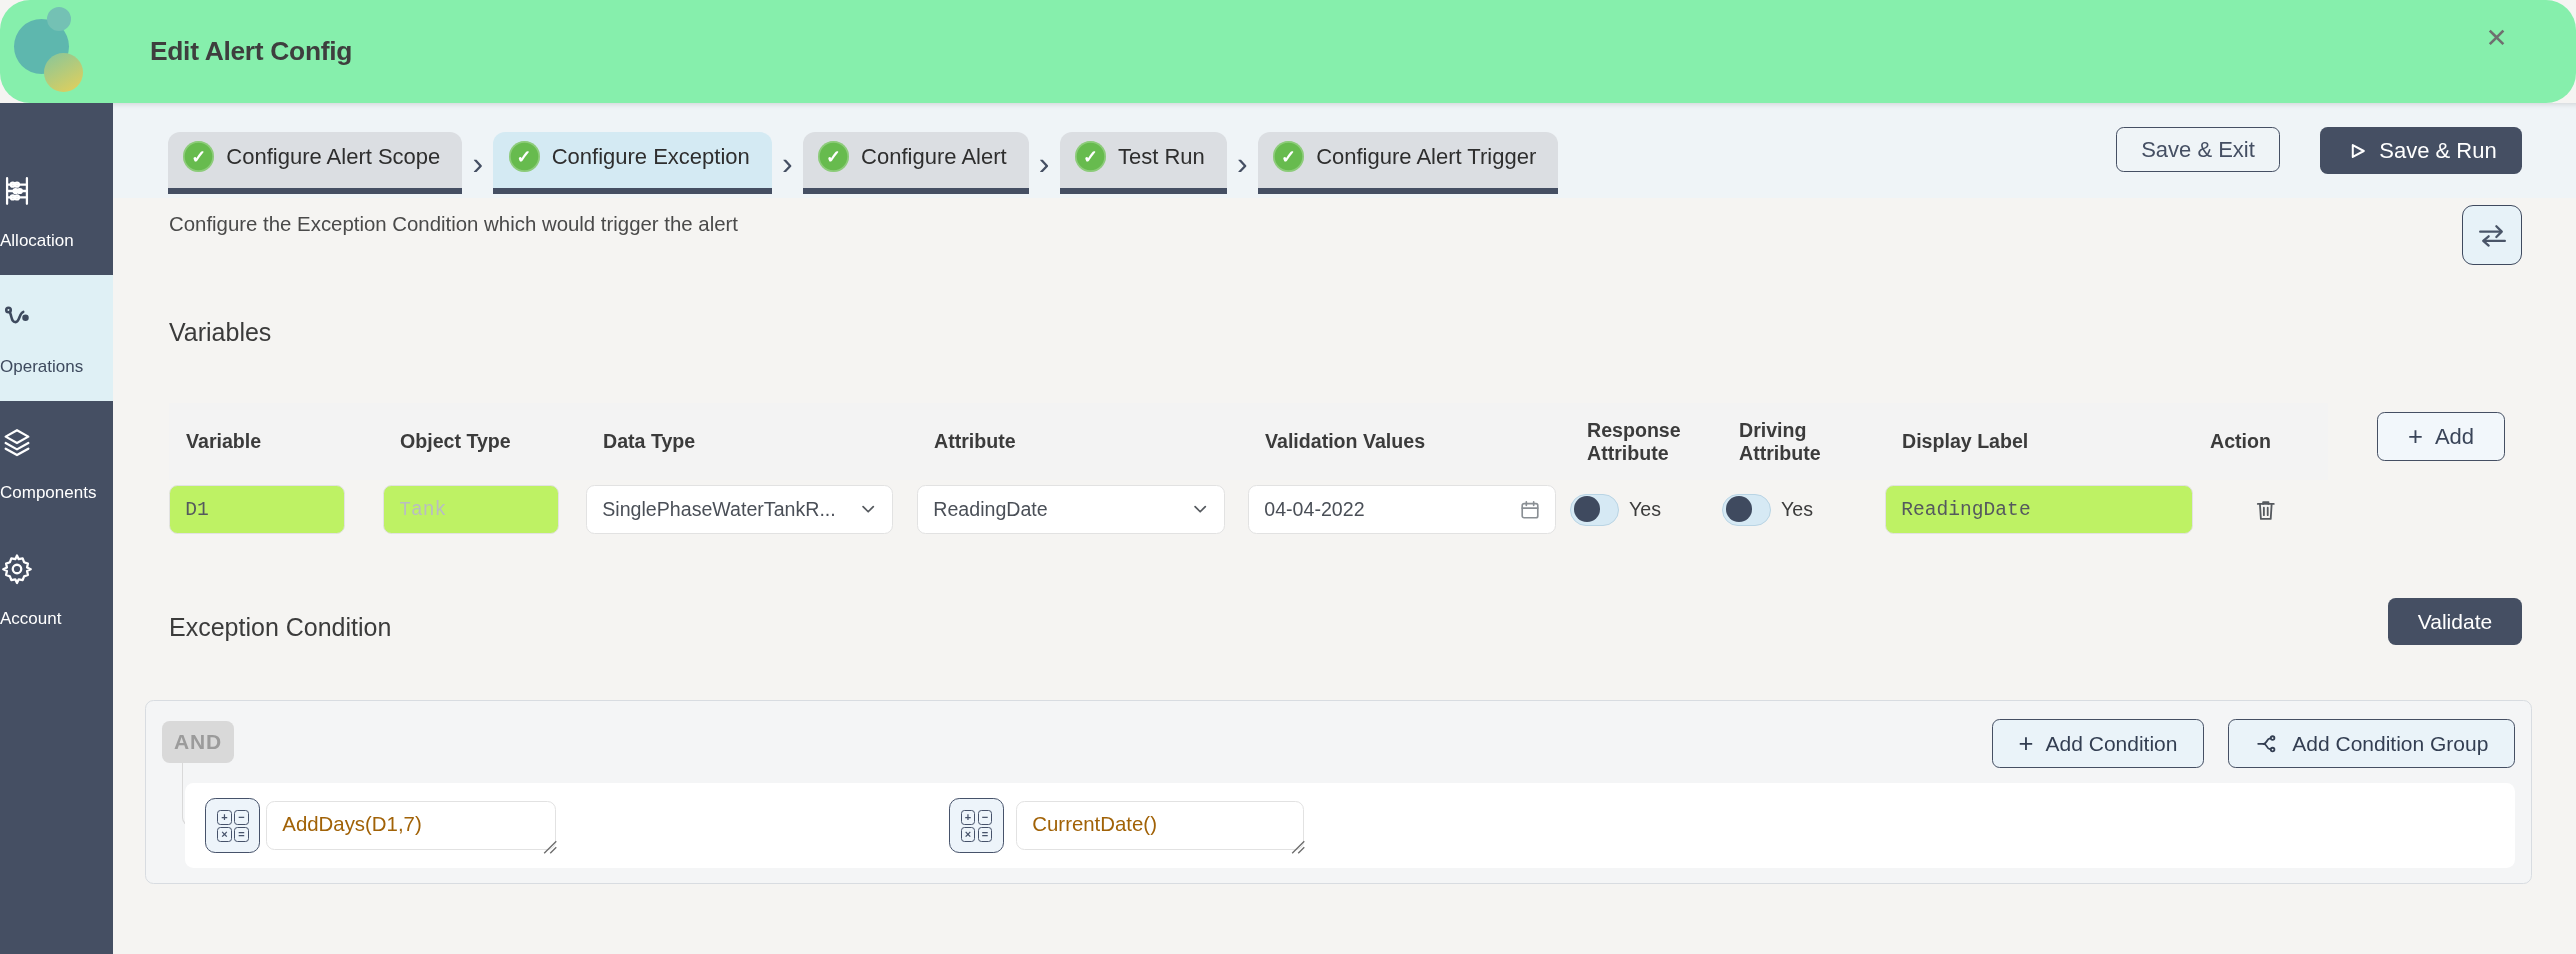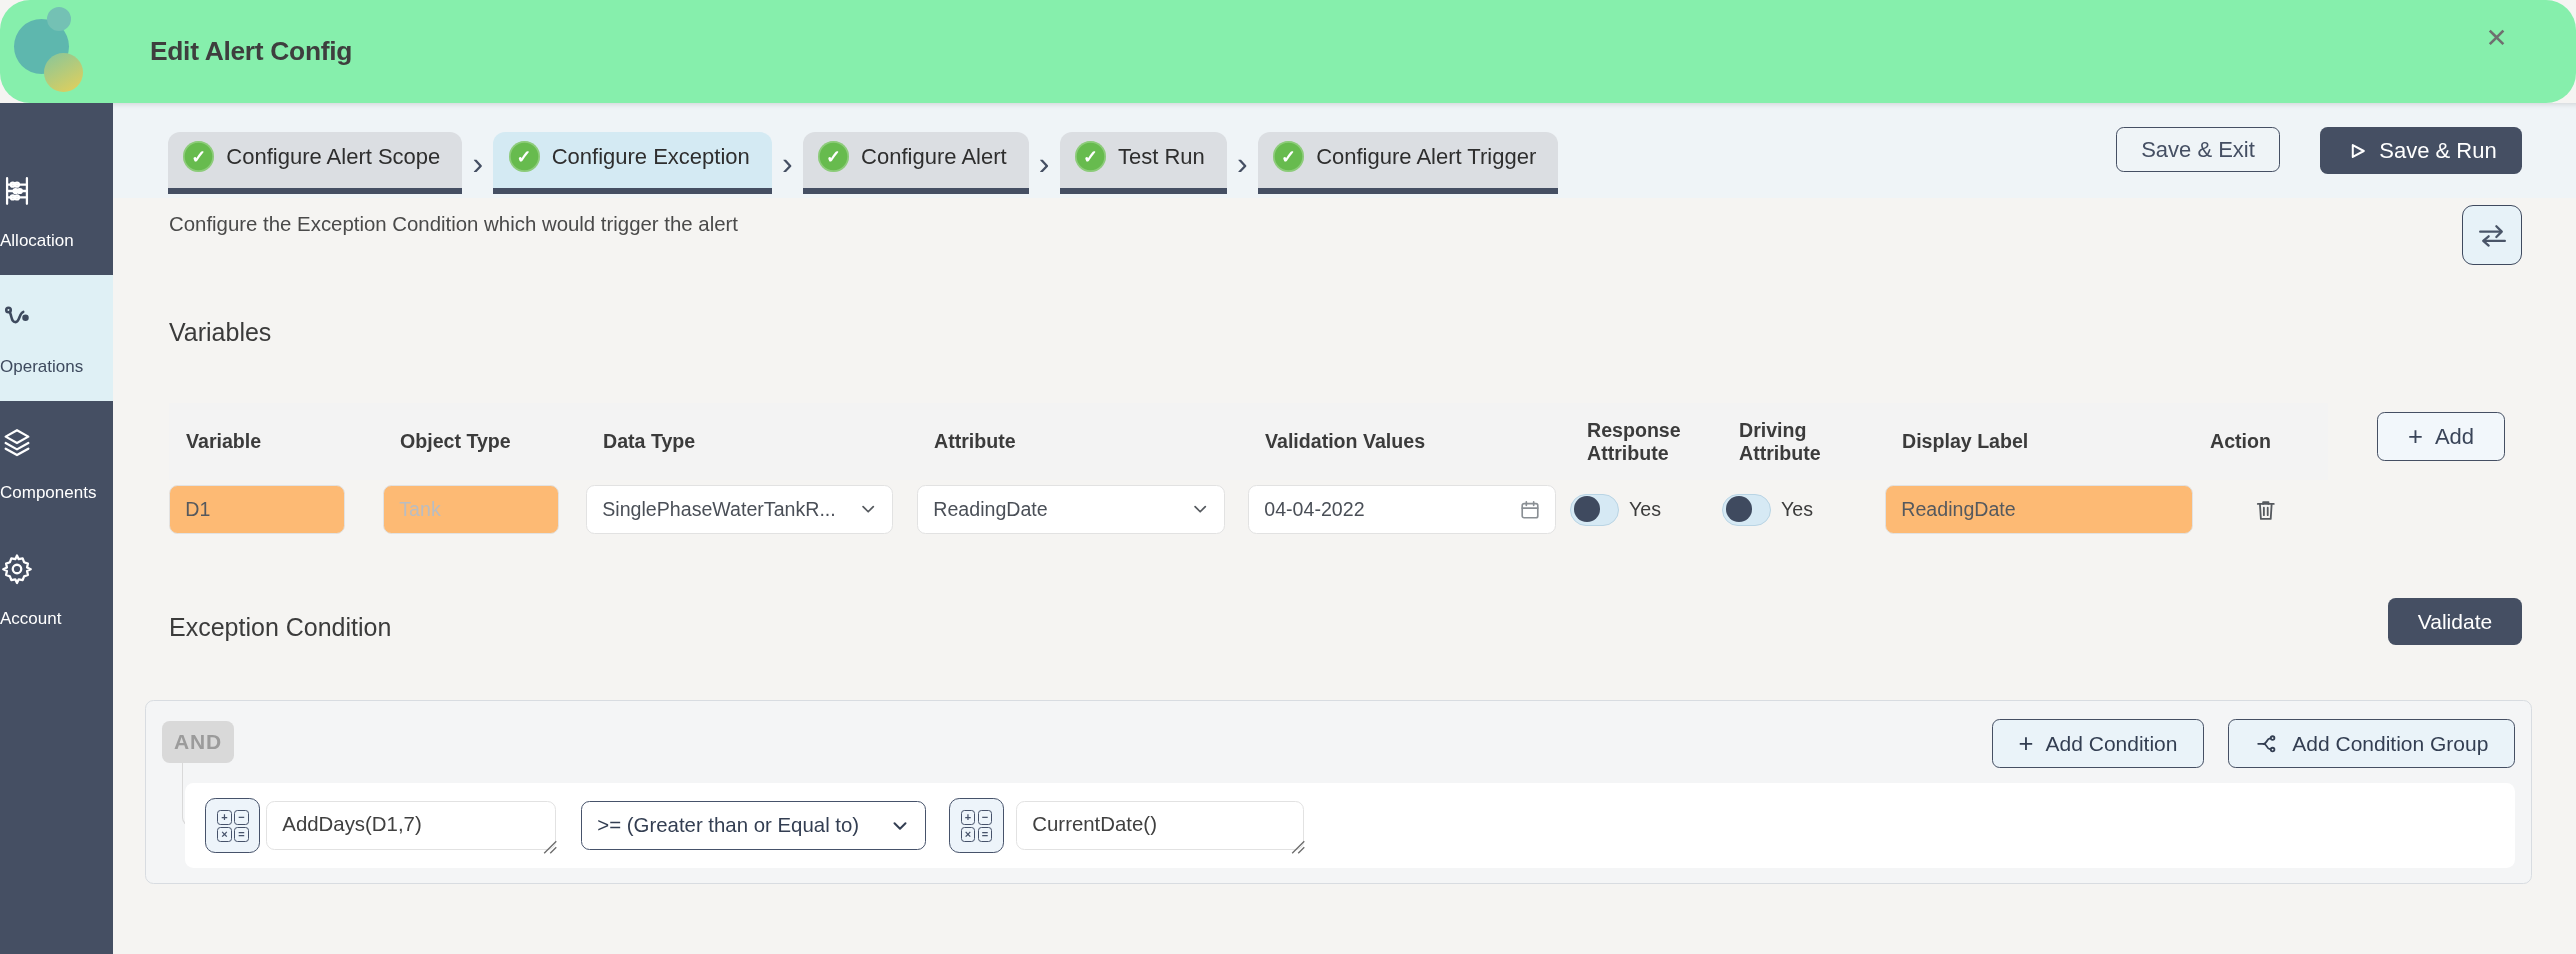--- a/index.html
+++ b/index.html
@@ -40,21 +40,21 @@
   .transfer-btn { position:absolute; right:54px; top:205px; width:60px; height:60px; background:#E7F2F8; border:1.7px solid #3F4A5F; border-radius:11px; display:flex; align-items:center; justify-content:center; cursor:pointer; }
 
   
   .section-h { position:absolute; font-size:25px; font-weight:500; color:#3B3B3B;margin-top:20px; }
 
   
   .var-grid { position:absolute; left:169px; display:grid; grid-template-columns:214px 203px 331px 331px 322px 152px 163px 308px 145px; }
   .var-head { top:403px; width:2159px; height:77px; background:#F3F3F3; align-items:center; }
   .var-head .hcell { font-size:19.6px; font-weight:700; color:#3B3B3B; padding-left:17px; line-height:1.15; }
   .var-row { top:485px; height:49px; align-items:center; }
-  .tfield { height:49px; background:#fdba74; border:0.9px solid #E2E2E2; border-radius:8.5px; font-size:19.6px; color:#55595E; padding:0 15.3px; width:176px; font-family:Liberation Sans, sans-serif; }
+  .tfield { height:49px; background:#bef264; border:0.9px solid #E2E2E2; border-radius:8.5px; font-size:19.6px; color:#55595E; padding:0 15.3px; width:176px; font-family:Liberation Mono, monospace; }
   .tfield::placeholder { color:#B9BDC2; }
   .sel { display:flex; align-items:center; justify-content:space-between; height:49px; background:#FFFFFF; border:0.9px solid #E2E2E2; border-radius:8.5px; font-size:19.6px; color:#4A4F57; padding:0 13.6px 0 15.3px; cursor:pointer; }
   .toggle-wrap { display:flex; align-items:center; gap:10px; }
   .toggle { position:relative; width:49px; height:32px; border-radius:16px; background:#D6E9F4; border:1.7px solid #B9D4E4; cursor:pointer; flex:0 0 auto; }
   .toggle .knob { position:absolute; left:3.4px; top:1.7px; width:25.6px; height:25.6px; border-radius:50%; background:#3F4A5F; }
   .toggle-lbl { font-size:19.6px; color:#3B3B3B; }
   .trash { width:145px; display:flex; justify-content:center; cursor:pointer; }
   .add-btn { position:absolute; right:71px; top:412px; width:128px; height:49px; background:#F2F7FB; border:1.7px solid #454F63; border-radius:7.7px; color:#3A4559; }
   .add-btn .plus { font-size:25.6px; font-weight:400; }
 
@@ -62,21 +62,21 @@
   .validate-btn { position:absolute; right:54px; top:598px; width:134px; height:47px; font-size:21px; }
   .cond-panel { position:absolute; left:145px; top:700px; width:2387px; height:184px; background:#F4F5F6; border:1.7px solid #D8DCE1; border-radius:8.5px; }
   .and-chip { position:absolute; left:16px; top:20.4px; width:72px; height:42px; background:#D9D9D9; border-radius:7.7px; display:flex; align-items:center; justify-content:center; font-size:21px; font-weight:700; color:#9B9B9B; letter-spacing:0.9px; cursor:pointer; }
   .connector { position:absolute; left:36px; top:62px; width:25.6px; height:63px; border-left:1.7px solid #D9D9D9; border-bottom:1.7px solid #D9D9D9; border-bottom-left-radius:8.5px; }
   .panel-actions { position:absolute; right:16px; top:18px; display:flex; gap:24px; }
   .cond-action-btn { height:49px; background:#EAF3F9; border:1.7px solid #454F63; border-radius:7.7px; color:#333E52; padding:0 25.6px; font-size:21px; }
   .cond-card { position:absolute; left:39px; top:82px; width:2330px; height:85px; background:#FFFFFF; border-radius:8.5px; }
   .calc-btn { position:absolute; top:15.3px; width:55px; height:55px; background:#EDF4FA; border:1.7px solid #46526A; border-radius:10.2px; display:flex; align-items:center; justify-content:center; cursor:pointer; }
   .calc-grid { display:grid; grid-template-columns:14.5px 14.5px; grid-template-rows:14.5px 14.5px; gap:2.6px; }
   .calc-grid span { border:1.3px solid #46526A; border-radius:3.4px; display:flex; align-items:center; justify-content:center; font-size:11px; font-weight:700; color:#46526A; }
-  .expr { position:absolute; top:18px; height:49px; background:#FFFFFF; border:0.9px solid #E2E2E2; border-radius:8.5px; font-size:20.4px; color:#404040; padding:11px 15.3px; resize:none; overflow:hidden; font-family:"Liberation Sans",sans-serif; }
+  .expr { position:absolute; top:18px; height:49px; background:#FFFFFF; border:0.9px solid #E2E2E2; border-radius:8.5px; font-size:20.4px; color:#a16207; padding:11px 15.3px; resize:none; overflow:hidden; font-family:"Liberation Sans",sans-serif; }
   .resize-handle { position:absolute; pointer-events:none; }
   .op-sel { position:absolute; top:18px; left:396px; width:345px; border:1.7px solid #46526A; color:#333E52; font-size:20.4px; }
 
   svg.icon { fill:none; stroke-linecap:round; stroke-linejoin:round; }
 </style>
 </head>
 <body>
 
 <div id="app">
 
@@ -280,26 +280,20 @@
             <span>−</span>
             <span>×</span>
             <span>=</span>
         </span>
       </div>
       <textarea class="expr" style="left: 81px; width: 290px;">AddDays(D1,7)</textarea>
       <svg class="resize-handle" style="left:354px; top:53px;" width="19" height="19" viewBox="0 0 22 22" stroke="#6E6E6E" stroke-width="1.6" fill="none">
         <path d="M6 20L20 6M13 20l7-7"></path>
       </svg>
 
-      <div class="sel op-sel">
-        <span>&gt;= (Greater than or Equal to)</span>
-        <svg class="icon" width="22" height="22" viewBox="0 0 24 24" stroke="#333E52" stroke-width="2.2">
-            <path d="M6 9l6 6 6-6"></path>
-          </svg>
-      </div>
 
       <div class="calc-btn" style="left:764px;">
         <span class="calc-grid">
           <span>+</span>
             <span>−</span>
             <span>×</span>
             <span>=</span>
         </span>
       </div>
       <textarea class="expr" style="left: 831px; width: 288px;">CurrentDate()</textarea>

